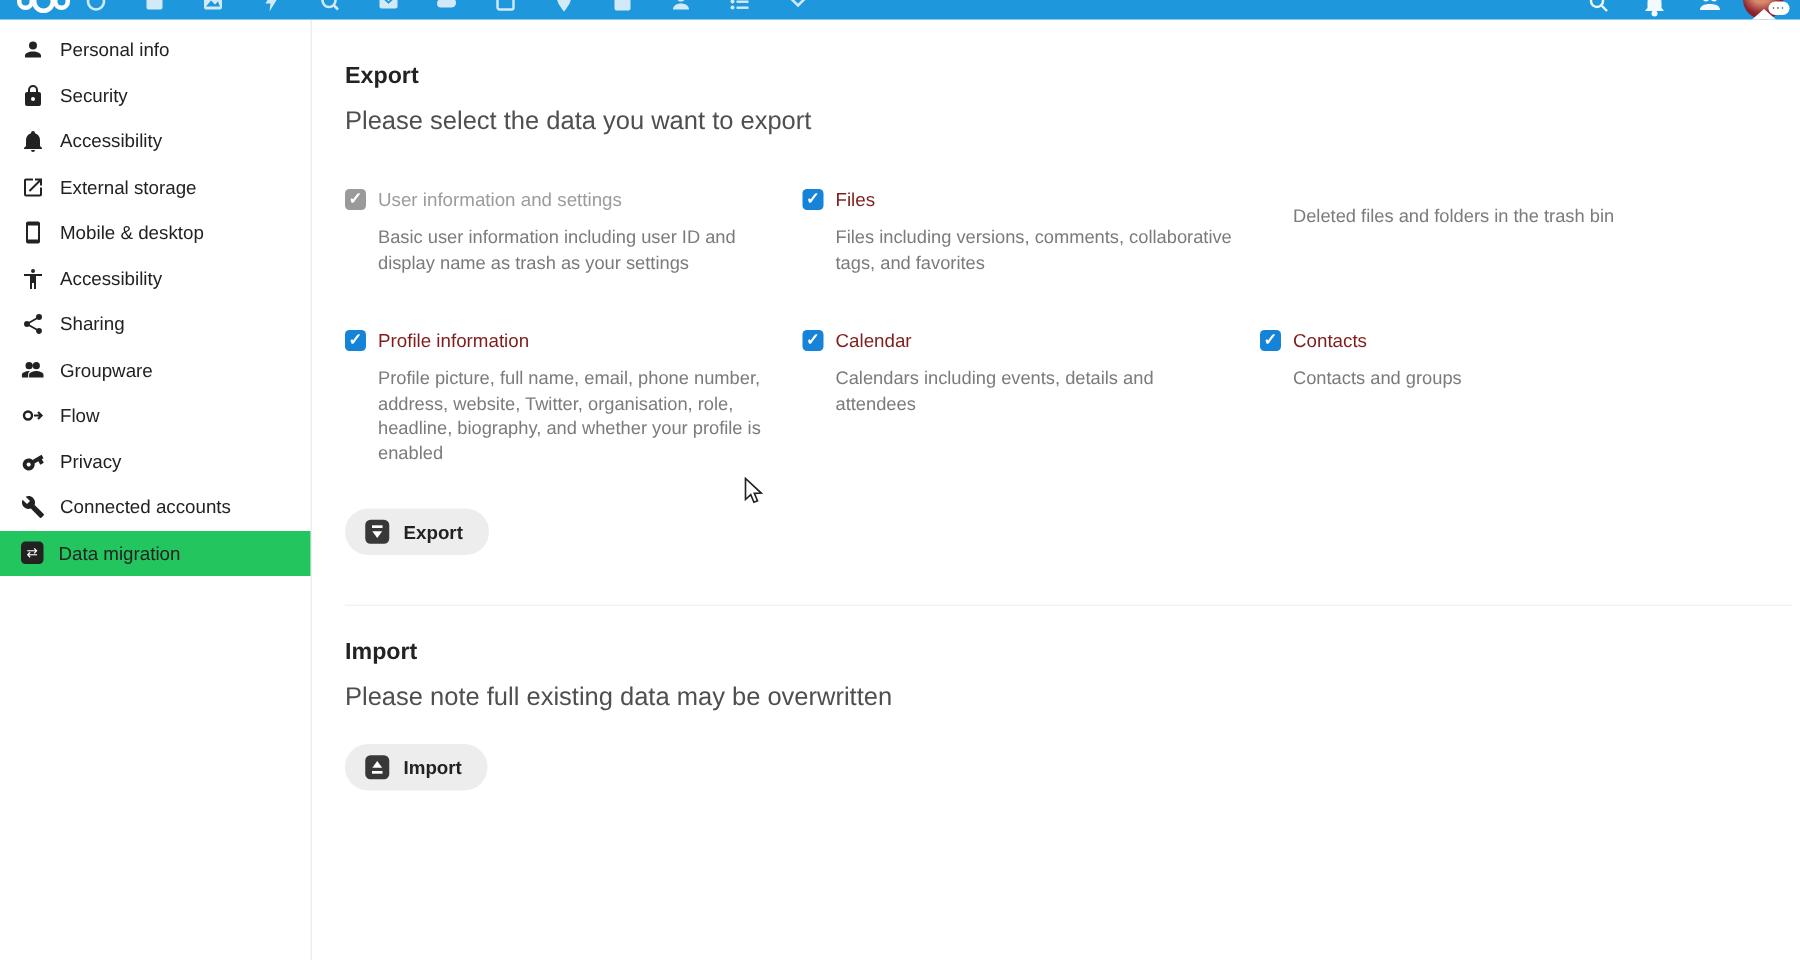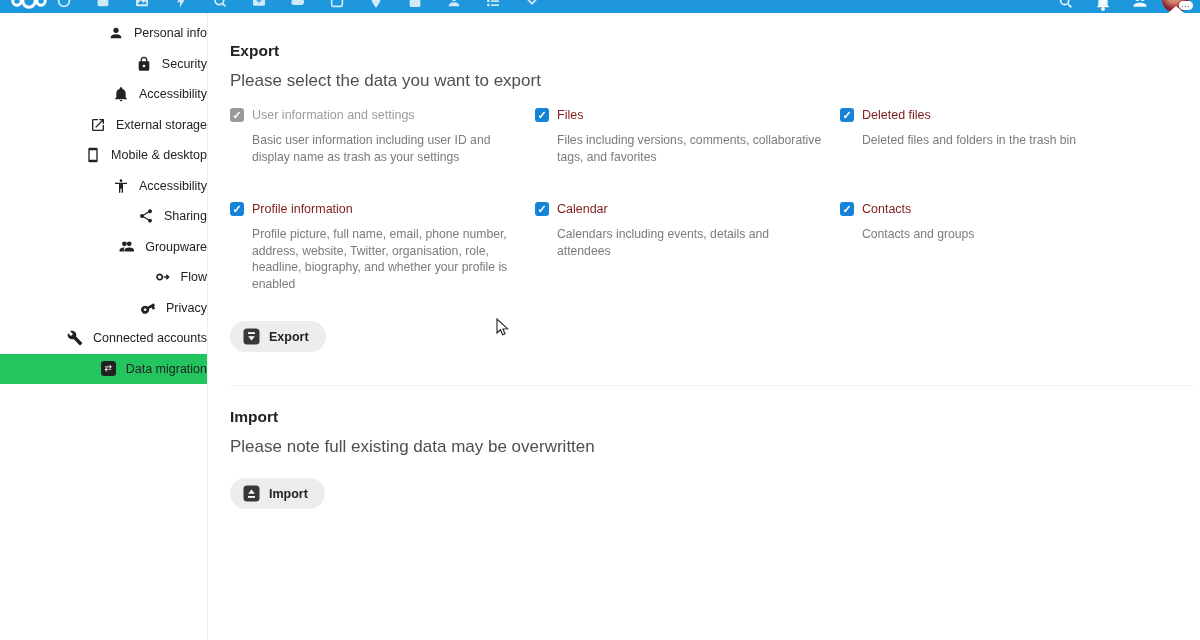--- a/index.html
+++ b/index.html
@@ -24,35 +24,35 @@
     justify-content:center; font-size:6px; font-weight:bold; color:#444; letter-spacing:1px;
     line-height:1; }
   .menu-caret { position:absolute; right:16px; top:6px; width:0; height:0; z-index:6;
     border-left:8px solid transparent; border-right:8px solid transparent;
     border-bottom:7px solid #ffffff; }
 
   
   .sidebar { position:absolute; left:0; top:13px; width:208px; bottom:0;
     background:#fff; border-right:1px solid #ededed; padding-top:5px; z-index:2; }
   .side-item { height:30.5px; display:flex; align-items:center; padding-left:14px;
-    cursor:pointer;justify-content:flex-end; }
+    cursor:pointer; }
   .side-item.active { background:#22c55e; }
   .side-item svg { flex:0 0 16px; }
   .side-label { margin-left:10px; font-size:12.5px; color:#222; }
   .migicon { flex:0 0 15px; width:15px; height:15px; background:#222; border-radius:3px;
     color:#fff; font-size:9px; line-height:15px; text-align:center; }
   .migicon::after { content:"⇄"; }
 
   
   .main { position:absolute; left:209px; top:13px; right:0; bottom:0; background:#fff;
     padding:29px 0 0 21px; }
   h2.sect { font-size:15.5px; font-weight:bold; color:#222; }
   .subtitle { margin-top:11px; font-size:17px; color:#4f4f4f; }
 
-  .optgrid { margin-top:17px; display:grid; grid-template-columns:305px 305px 305px;
+  .optgrid { margin-top:35px; display:grid; grid-template-columns:305px 305px 305px;
     row-gap:37px; }
   .opt-head { display:flex; align-items:center; }
   .cb { width:14px; height:14px; border-radius:3px; background:#1583d7; position:relative;
     cursor:pointer; flex:0 0 14px; }
   .cb::after { content:"✓"; position:absolute; left:0; top:0; width:14px; height:14px;
     color:#fff; font-size:11px; line-height:14px; text-align:center; font-weight:bold; }
   .cb.disabled { background:#9a9a9a; cursor:default; }
   .opt-label { margin-left:8px; font-size:12.5px; color:#7f1d1d; }
   .opt.dim .opt-label { color:#9c9c9c; }
   .opt-desc { margin-top:10px; margin-left:22px; width:266px; font-size:12.2px;
@@ -240,24 +240,20 @@
         <div class="opt-desc">Basic user information including user ID and display name as trash as your settings</div>
       </div>
       <div class="opt">
         <div class="opt-head">
           <span class="cb"></span>
           <span class="opt-label">Files</span>
         </div>
         <div class="opt-desc">Files including versions, comments, collaborative tags, and favorites</div>
       </div>
       <div class="opt">
-        <div class="opt-head">
-          <span class="cb"></span>
-          <span class="opt-label">Deleted files</span>
-        </div>
         <div class="opt-desc">Deleted files and folders in the trash bin</div>
       </div>
       <div class="opt">
         <div class="opt-head">
           <span class="cb"></span>
           <span class="opt-label">Profile information</span>
         </div>
         <div class="opt-desc">Profile picture, full name, email, phone number, address, website, Twitter, organisation, role, headline, biography, and whether your profile is enabled</div>
       </div>
       <div class="opt">

